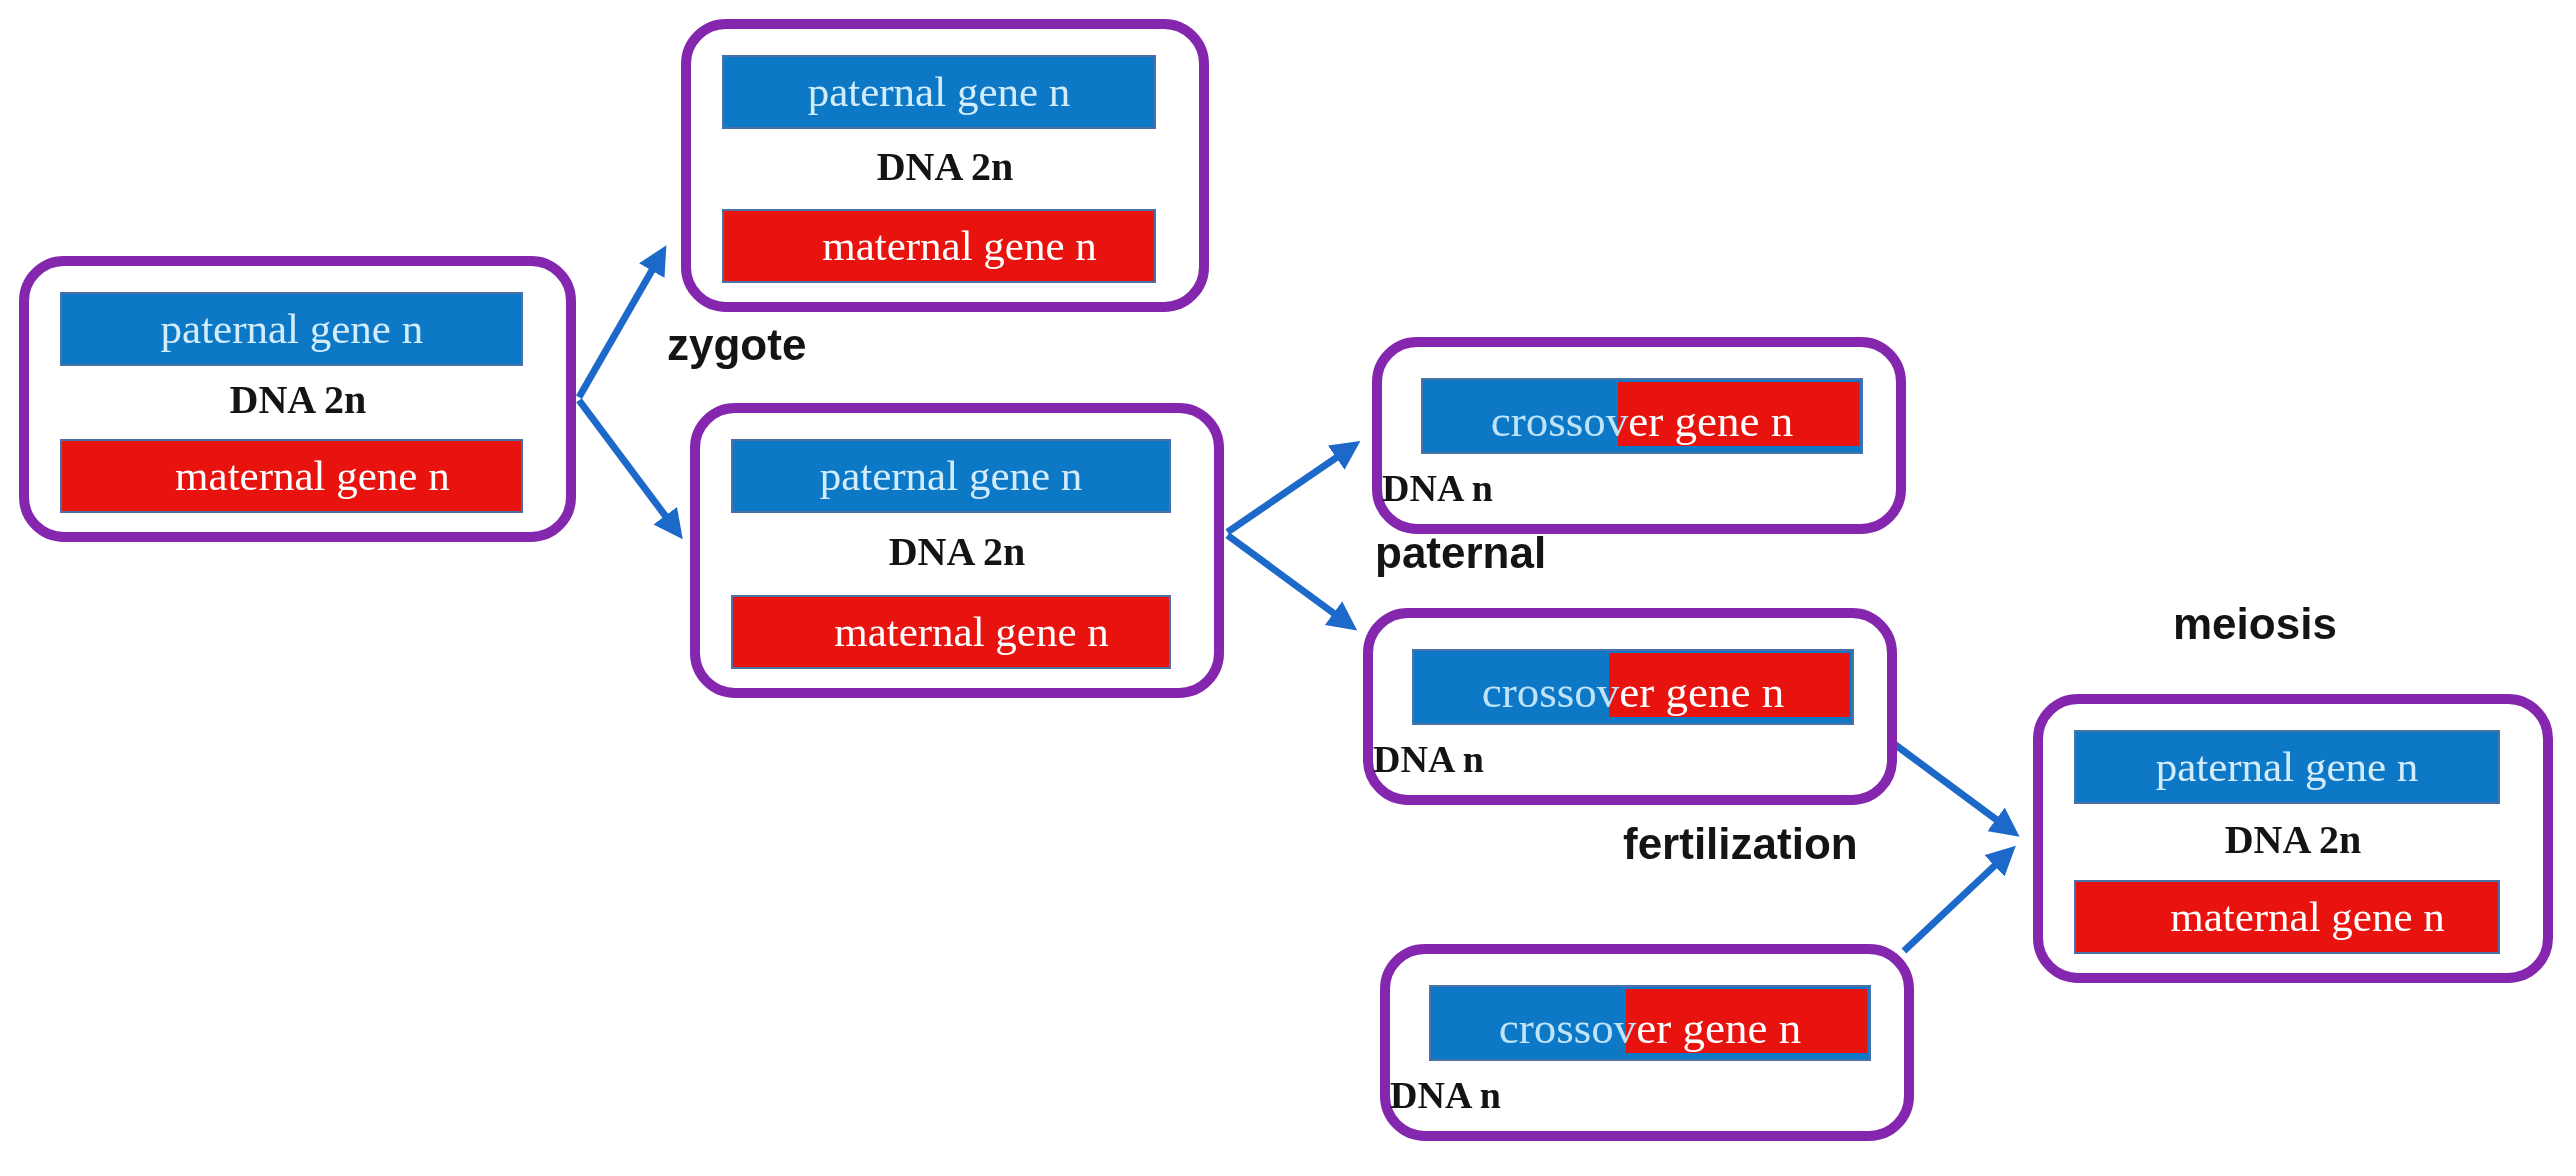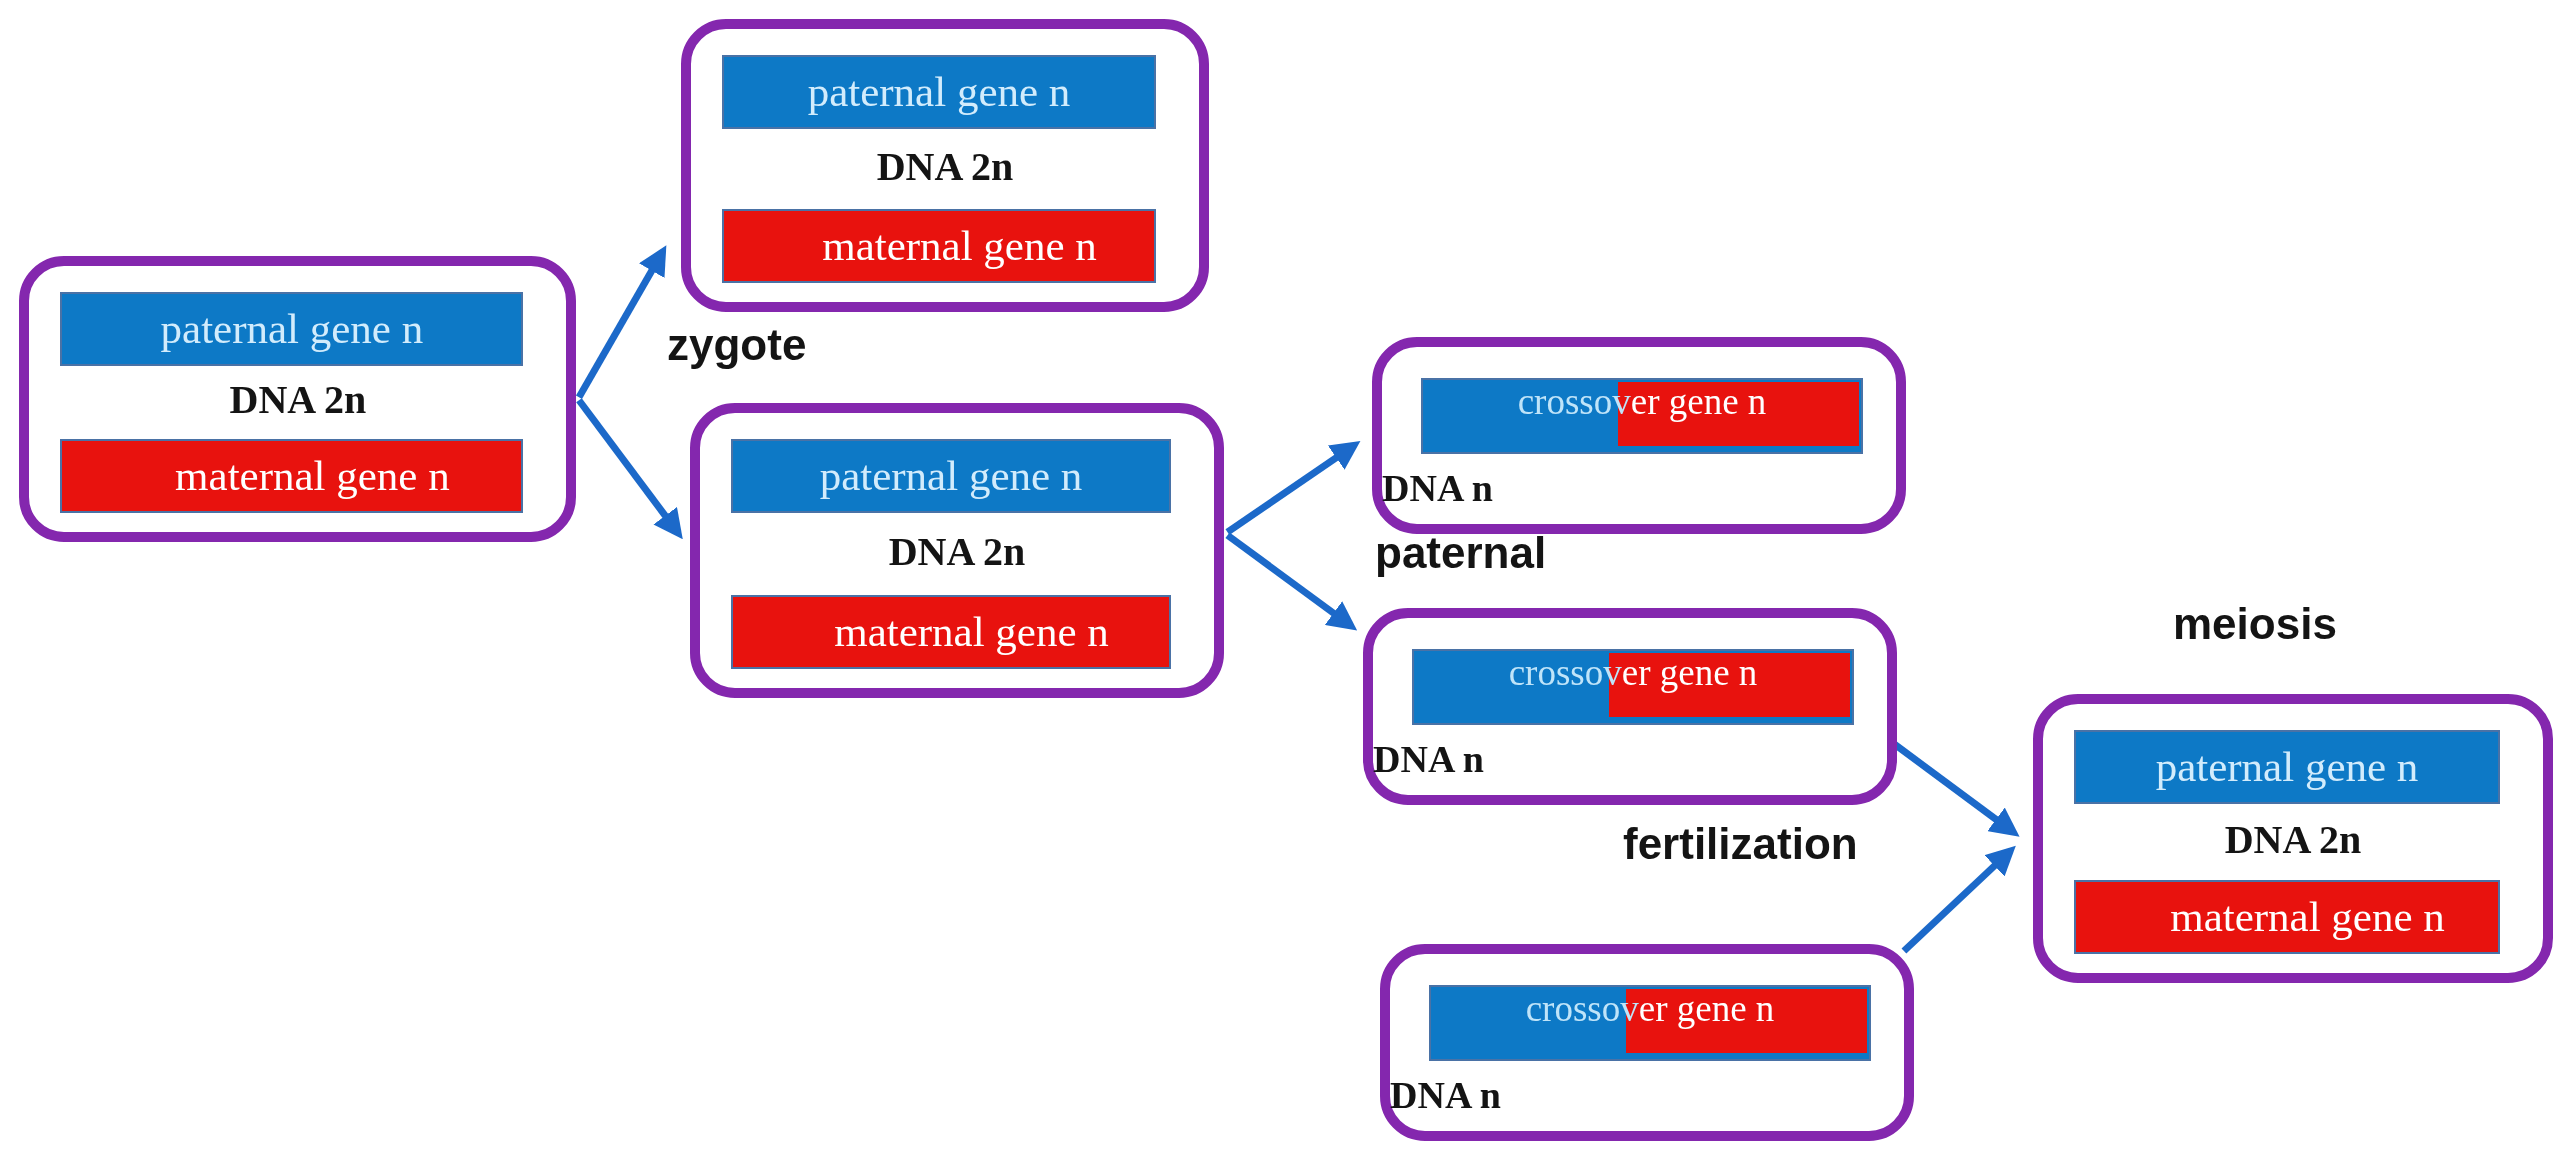--- a/index.html
+++ b/index.html
@@ -45,22 +45,22 @@
     border:2.3px solid var(--bar_edge);
     background:var(--gene_blue);
   }
   .xbar-red{
     position:absolute;
     left:44.5%;right:1.6px;top:1.6px;bottom:6.2px;
     background:var(--gene_red);
   }
   .xbar-text{
     position:absolute;left:0;right:0;top:0;bottom:4.7px;
-    display:flex;align-items:flex-start;justify-content:center;
-    font-size:37px;white-space:nowrap;
+    display:flex;align-items:flex-end;justify-content:center;
+    font-size:45px;white-space:nowrap;
   }
   .xbar-text .xleft{color:var(--crossover_left_text);}
   .xbar-text .xright{color:var(--crossover_right_text);}
   .dna-n{
     position:absolute;left:0;right:0;bottom:14px;
     text-align:left;
     font-weight:bold;font-size:38px;
     color:var(--dna_text);
   }
   .flow-label{

